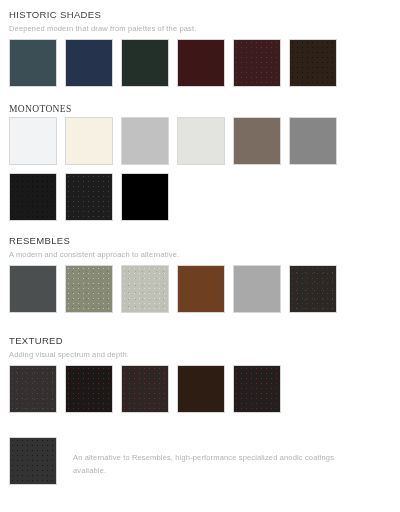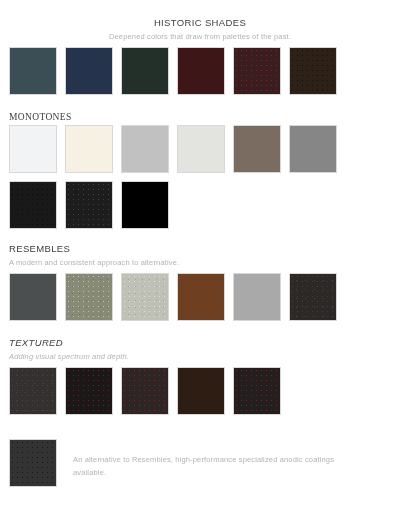--- a/index.html
+++ b/index.html
@@ -122,34 +122,34 @@
     margin-top: 5px;
   }
   .anodized-note {
     font-size: 7.5px;
     color: #b3b3b3;
     line-height: 13px;
     letter-spacing: 0.15px;
     max-width: 280px;
     padding-top: 14px;
   }
-  .sec-historic { margin-top: 9px; text-align: center; }
+  .sec-historic { margin-top: 1px; }
   .sec-monotones { margin-top: 16px; font-family: Liberation Serif, serif; }
   .sec-resembles { margin-top: 14px; }
-  .sec-textured  { margin-top: 16px; font-style: italic; }
+  .sec-textured  { margin-top: 22px; }
   .sec-anodized  { margin-top: 24px; }
 </style>
 </head>
 <body>
 
 <div class="page">
 
   <div class="section sec-historic">
     <div class="section-title">HISTORIC SHADES</div>
-    <div class="section-desc">Deepened colors that draw from palettes of the past.</div>
+    <div class="section-desc">Deepened modern that draw from palettes of the past.</div>
     <div class="swatch-grid">
       <div class="swatch" style="background-color: rgb(60, 78, 85);">
           <span class="tex tex-none"></span>
         </div>
       <div class="swatch" style="background-color: rgb(37, 51, 76);">
           <span class="tex tex-none"></span>
         </div>
       <div class="swatch" style="background-color: rgb(35, 48, 42);">
           <span class="tex tex-none"></span>
         </div>

